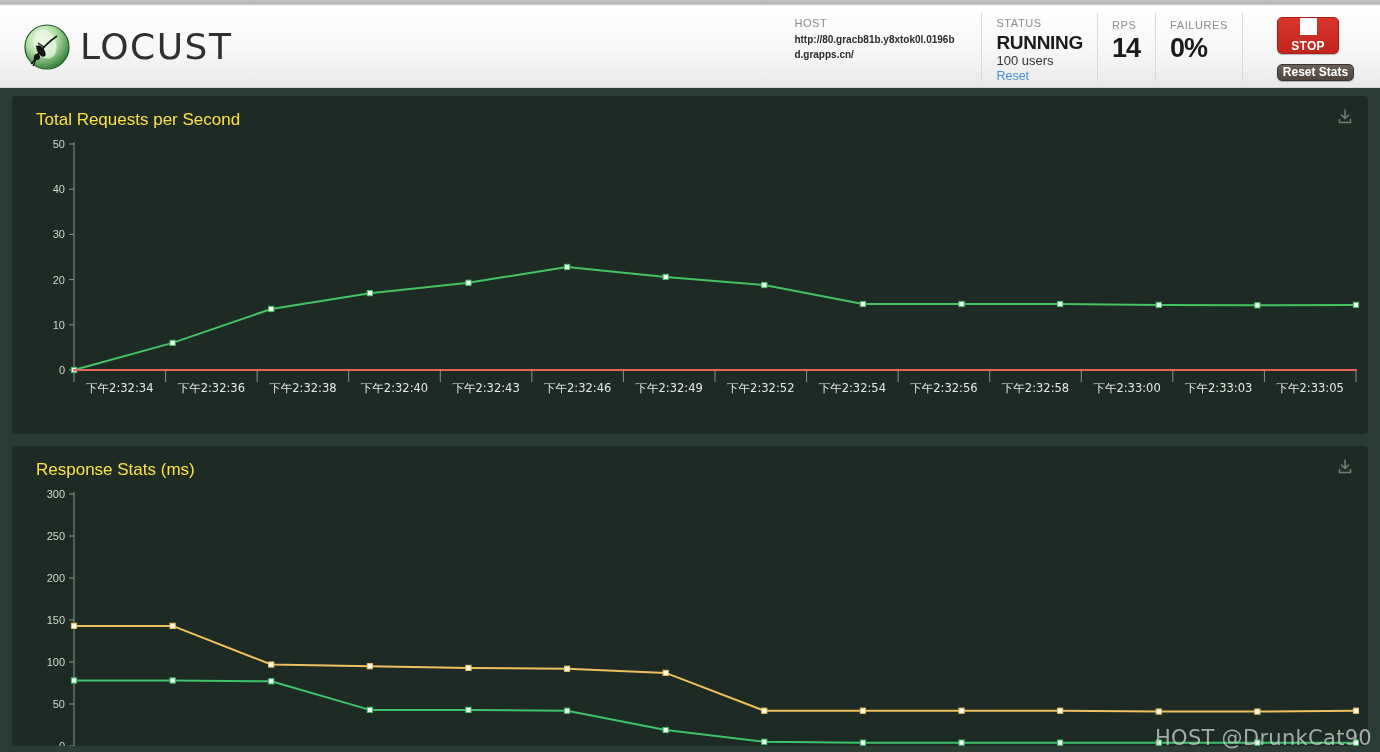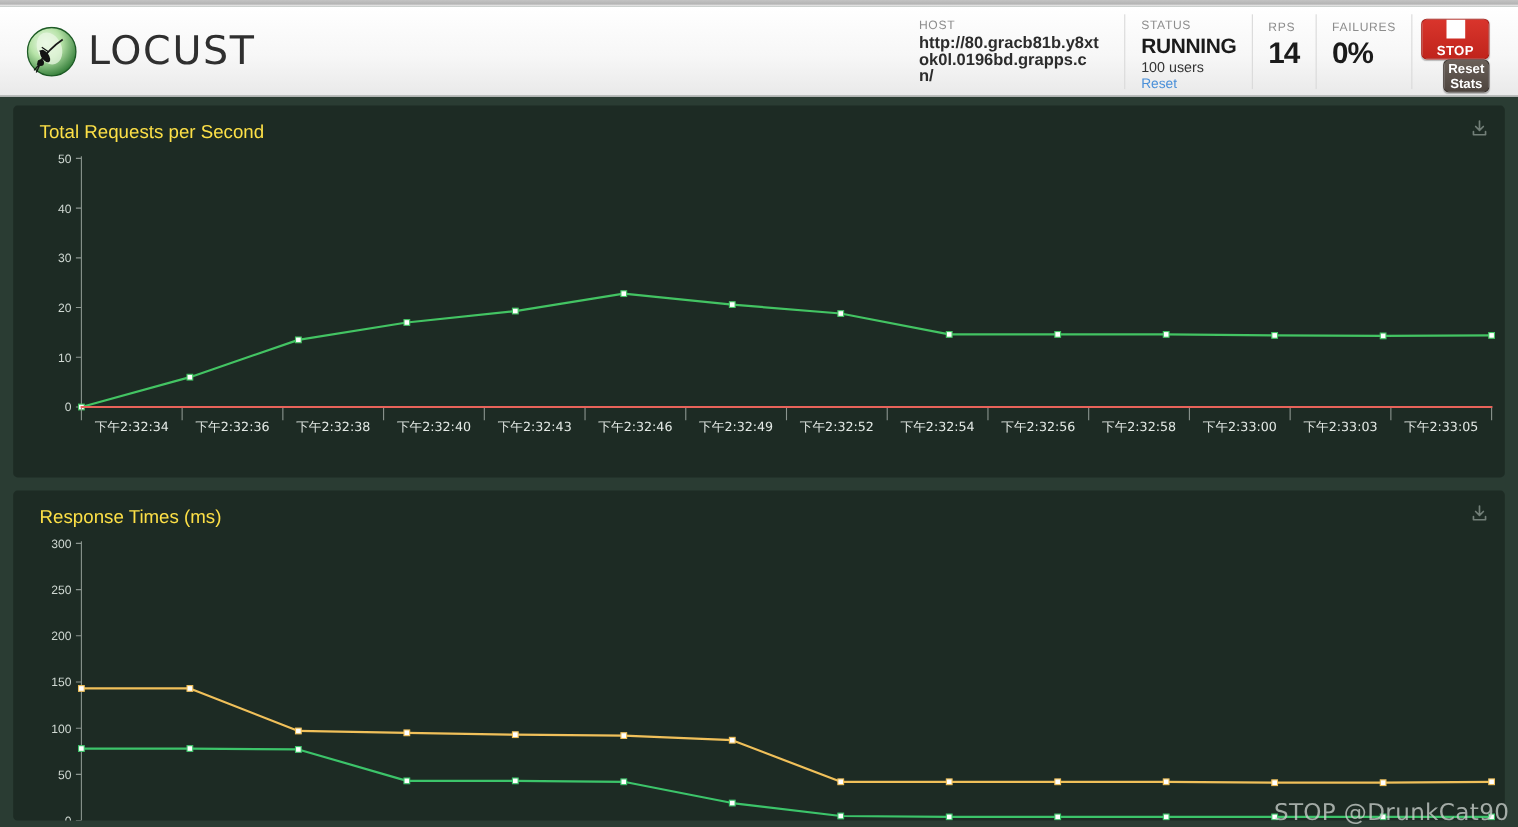--- a/index.html
+++ b/index.html
@@ -56,21 +56,21 @@
   .stat-label {
     font-size: 11px;
     color: #8d8d8d;
     letter-spacing: 0.6px;
     font-weight: normal;
     margin-bottom: 3px;
     white-space: nowrap;
   }
   .stat-host { padding-left: 18px; padding-right: 22px; }
   .host-url {
-    font-size: 15px;
+    font-size: 10px;
     color: #2c2c2c;
     line-height: 15px;
     max-width: 165px;
     word-break: break-all;
     font-weight: bold;
   }
   .status-value {
     font-size: 19px;
     font-weight: bold;
     color: #1b1b1b;
@@ -84,37 +84,37 @@
   }
   .big-number {
     font-size: 27px;
     font-weight: bold;
     color: #1b1b1b;
     line-height: 28px;
     letter-spacing: -1px;
   }
   .stat-rps, .stat-failures, .stat-slaves { padding-top: 6px; }
 
-  .buttons { display: flex; align-items: flex-end; padding-left: 8px; }
+  .buttons { display: flex; align-items: flex-start; gap: 10px; padding-left: 34px; }
   .btn-stop {
     width: 62px; height: 56px;
     background: linear-gradient(to bottom, #d9352c 0%, #c0241c 100%);
     border: 1px solid #a81d16;
     border-radius: 5px;
     display: flex; flex-direction: column;
     align-items: center; justify-content: center;
     cursor: pointer;
     box-shadow: 0 1px 1px rgba(0,0,0,.25);
   }
   .stop-square { width: 17px; height: 17px; background: #fff; margin-bottom: 4px; }
   .btn-stop-label {
     color: #fff; font-size: 12px; font-weight: bold; letter-spacing: .3px;
   }
   .btn-reset {
-    width: 42px; height: 48px;
+    width: 77px; height: 48px;
     background: linear-gradient(to bottom, #6a6059 0%, #4e453f 100%);
     border: 1px solid #3c342f;
     border-radius: 5px;
     display: flex; align-items: center; justify-content: center;
     cursor: pointer;
     box-shadow: 0 1px 1px rgba(0,0,0,.25);
   }
   .btn-reset-label {
     color: #fff; font-size: 12px; font-weight: bold; text-align: center;
     line-height: 14px;
@@ -306,21 +306,21 @@
           <text x="931.9285714285714" y="258" class="xtick-label" text-anchor="middle">下午2:32:56</text>
           <text x="1023.5" y="258" class="xtick-label" text-anchor="middle">下午2:32:58</text>
           <text x="1115.0714285714284" y="258" class="xtick-label" text-anchor="middle">下午2:33:00</text>
           <text x="1206.642857142857" y="258" class="xtick-label" text-anchor="middle">下午2:33:03</text>
           <text x="1298.2142857142858" y="258" class="xtick-label" text-anchor="middle">下午2:33:05</text>
         </svg>
     </div>
   </div>
 
   <div class="panel" id="panel-1">
-    <div class="panel-title">Response Times (ms)</div>
+    <div class="panel-title">Response Stats (ms)</div>
     <div class="download-icon">
       <svg width="18" height="18" viewBox="0 0 18 18">
         <path d="M9 2 V10 M5.5 7 L9 10.5 L12.5 7" stroke="#b9c4bd" stroke-width="1.5" fill="none" stroke-linecap="round" stroke-linejoin="round"></path>
         <path d="M3.5 11.5 V14.5 H14.5 V11.5" stroke="#b9c4bd" stroke-width="1.5" fill="none" stroke-linecap="round" stroke-linejoin="round"></path>
       </svg>
     </div>
     <div class="plot">
       <svg id="svg-1" viewBox="0 0 1356 262" preserveAspectRatio="none" style="height:262px">
           <line x1="62" y1="8" x2="62" y2="262" class="axis-line"></line>
           <line x1="57" y1="262" x2="62" y2="262" class="tickmark"></line>
@@ -366,13 +366,13 @@
           <rect x="1045.5538461538463" y="256.03999999999996" width="5.2" height="5.2" fill="#ffffff" stroke="#3cc46a" stroke-width="1"></rect>
           <rect x="1144.1692307692308" y="256.03999999999996" width="5.2" height="5.2" fill="#ffffff" stroke="#3cc46a" stroke-width="1"></rect>
           <rect x="1242.7846153846156" y="256.03999999999996" width="5.2" height="5.2" fill="#ffffff" stroke="#3cc46a" stroke-width="1"></rect>
           <rect x="1341.4" y="256.03999999999996" width="5.2" height="5.2" fill="#ffffff" stroke="#3cc46a" stroke-width="1"></rect>
         </svg>
     </div>
   </div>
 
 </div>
 
-<div class="watermark">STOP @DrunkCat90</div>
+<div class="watermark">HOST @DrunkCat90</div>
 
 </body></html>

